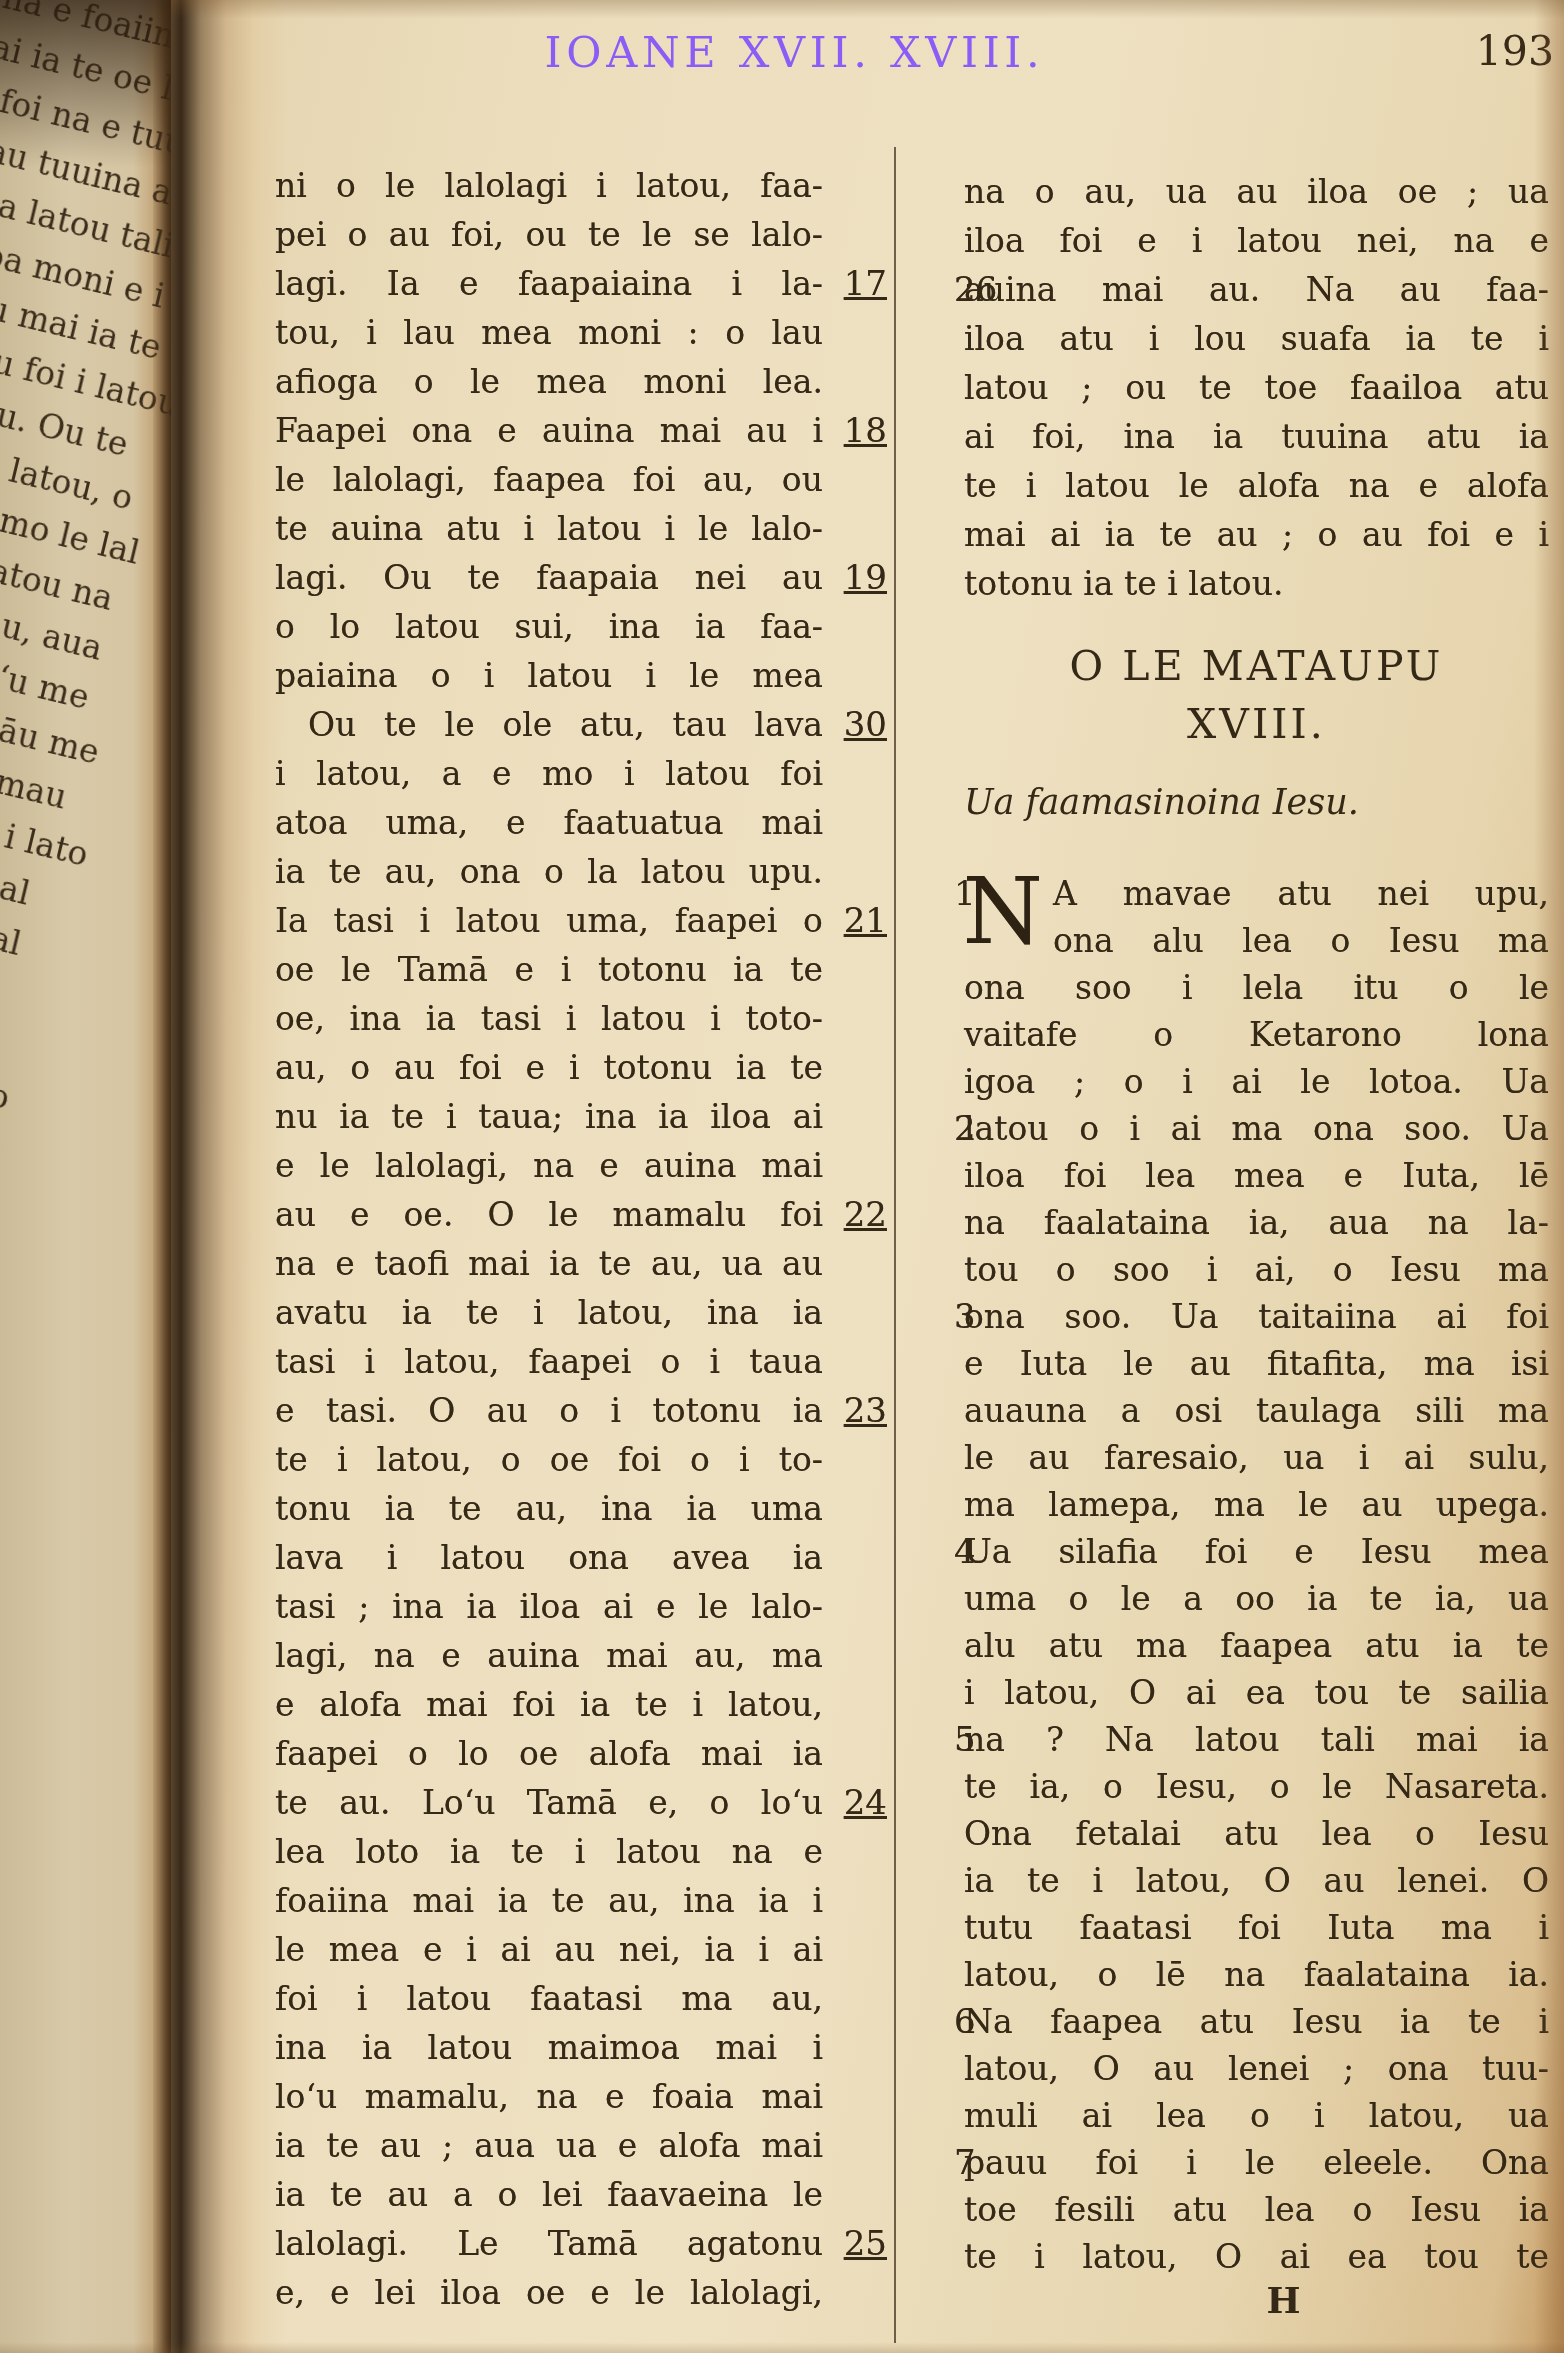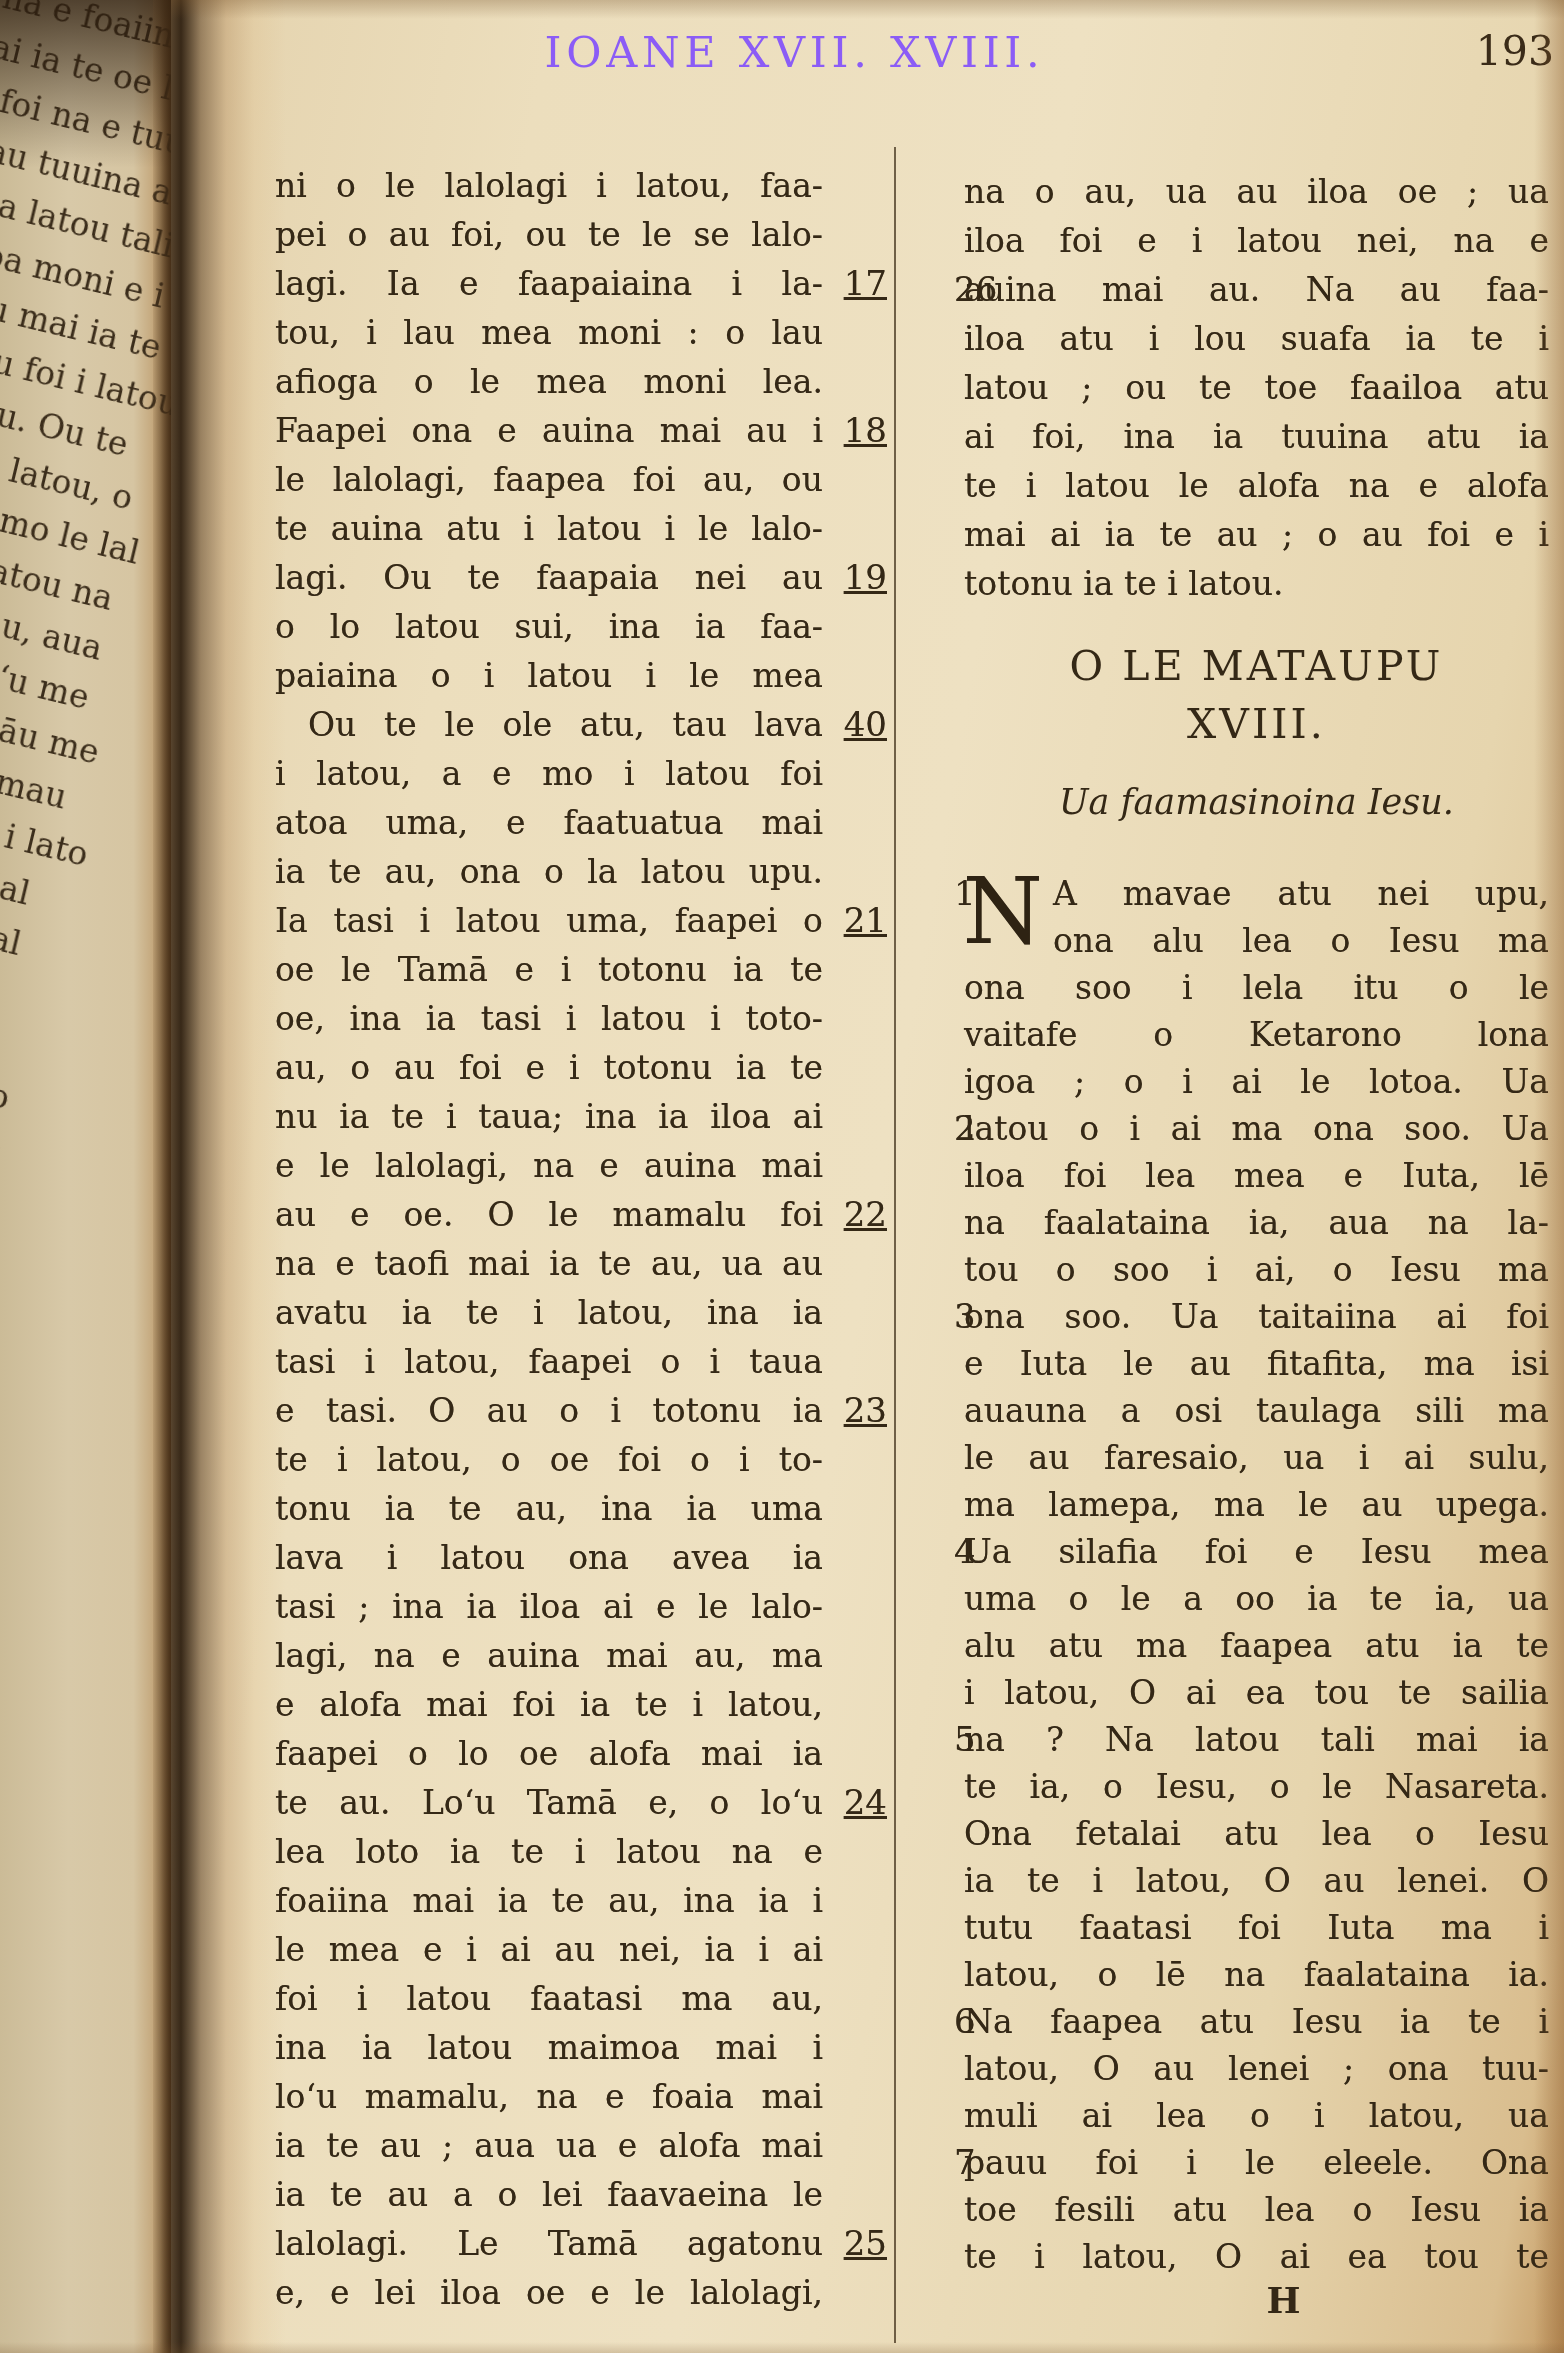--- a/index.html
+++ b/index.html
@@ -36,21 +36,21 @@
   .noj{text-align-last:left;}
   .ind{padding-left:33px;}
   .dc{padding-left:89px;}
   .vn{position:absolute;top:0;font-size:34px;}
   .vn.vr{right:-64px;text-decoration:underline;}
   .vn.vl{left:-58px;margin-left:48px;}
   .dropcap{position:absolute;left:-1.6px;top:-4.7px;font-size:92px;line-height:94px;color:#2e2313;}
   
   .chapter-head{position:absolute;left:964px;top:637px;width:585px;text-align:center;
     font-size:41px;line-height:58px;letter-spacing:3.1px;color:#342816;}
-  .chapter-sub{position:absolute;left:964px;top:782px;width:585px;text-align:center;
+  .chapter-sub{position:absolute;left:964px;top:782px;width:585px;text-align:left;
     font-style:italic;font-size:35px;color:#342816;}
   
   .sig-mark{position:absolute;left:1221px;top:2279px;width:125px;text-align:center;
     font-size:36px;font-weight:bold;color:#342816;}
   
   .right-shade{position:absolute;right:0;top:0;width:31px;height:100%;pointer-events:none;
     background:linear-gradient(to right,rgba(150,100,50,0),rgba(140,92,45,0.45));}
   .top-shade{position:absolute;left:171px;top:0;width:1394px;height:19px;pointer-events:none;
     background:linear-gradient(to bottom,rgba(120,85,45,0.32),rgba(120,85,45,0));}
   .bottom-shade{position:absolute;left:0;bottom:0;width:100%;height:12.5px;pointer-events:none;
@@ -111,21 +111,21 @@
     <div class="line">pei o au foi, ou te le se lalo-</div>
     <div class="line">lagi.  Ia e faapaiaina i la-<span class="vn vr">17</span></div>
     <div class="line">tou, i lau mea moni : o lau</div>
     <div class="line">afioga o le mea moni lea.</div>
     <div class="line">Faapei ona e auina mai au i<span class="vn vr">18</span></div>
     <div class="line">le lalolagi, faapea foi au, ou</div>
     <div class="line">te auina atu i latou i le lalo-</div>
     <div class="line">lagi.  Ou te faapaia nei au<span class="vn vr">19</span></div>
     <div class="line">o lo latou sui, ina ia faa-</div>
     <div class="line">paiaina o i latou i le mea</div>
-    <div class="line ind">Ou te le ole atu, tau lava<span class="vn vr">40</span></div>
+    <div class="line ind">Ou te le ole atu, tau lava<span class="vn vr">30</span></div>
     <div class="line">i latou, a e mo i latou foi</div>
     <div class="line">atoa uma, e faatuatua mai</div>
     <div class="line">ia te au, ona o la latou upu.</div>
     <div class="line">Ia tasi i latou uma, faapei o<span class="vn vr">21</span></div>
     <div class="line">oe le Tamā e i totonu ia te</div>
     <div class="line">oe, ina ia tasi i latou i toto-</div>
     <div class="line">au, o au foi e i totonu ia te</div>
     <div class="line">nu ia te i taua; ina ia iloa ai</div>
     <div class="line">e le lalolagi, na e auina mai</div>
     <div class="line">au e oe.  O le mamalu foi<span class="vn vr">22</span></div>

